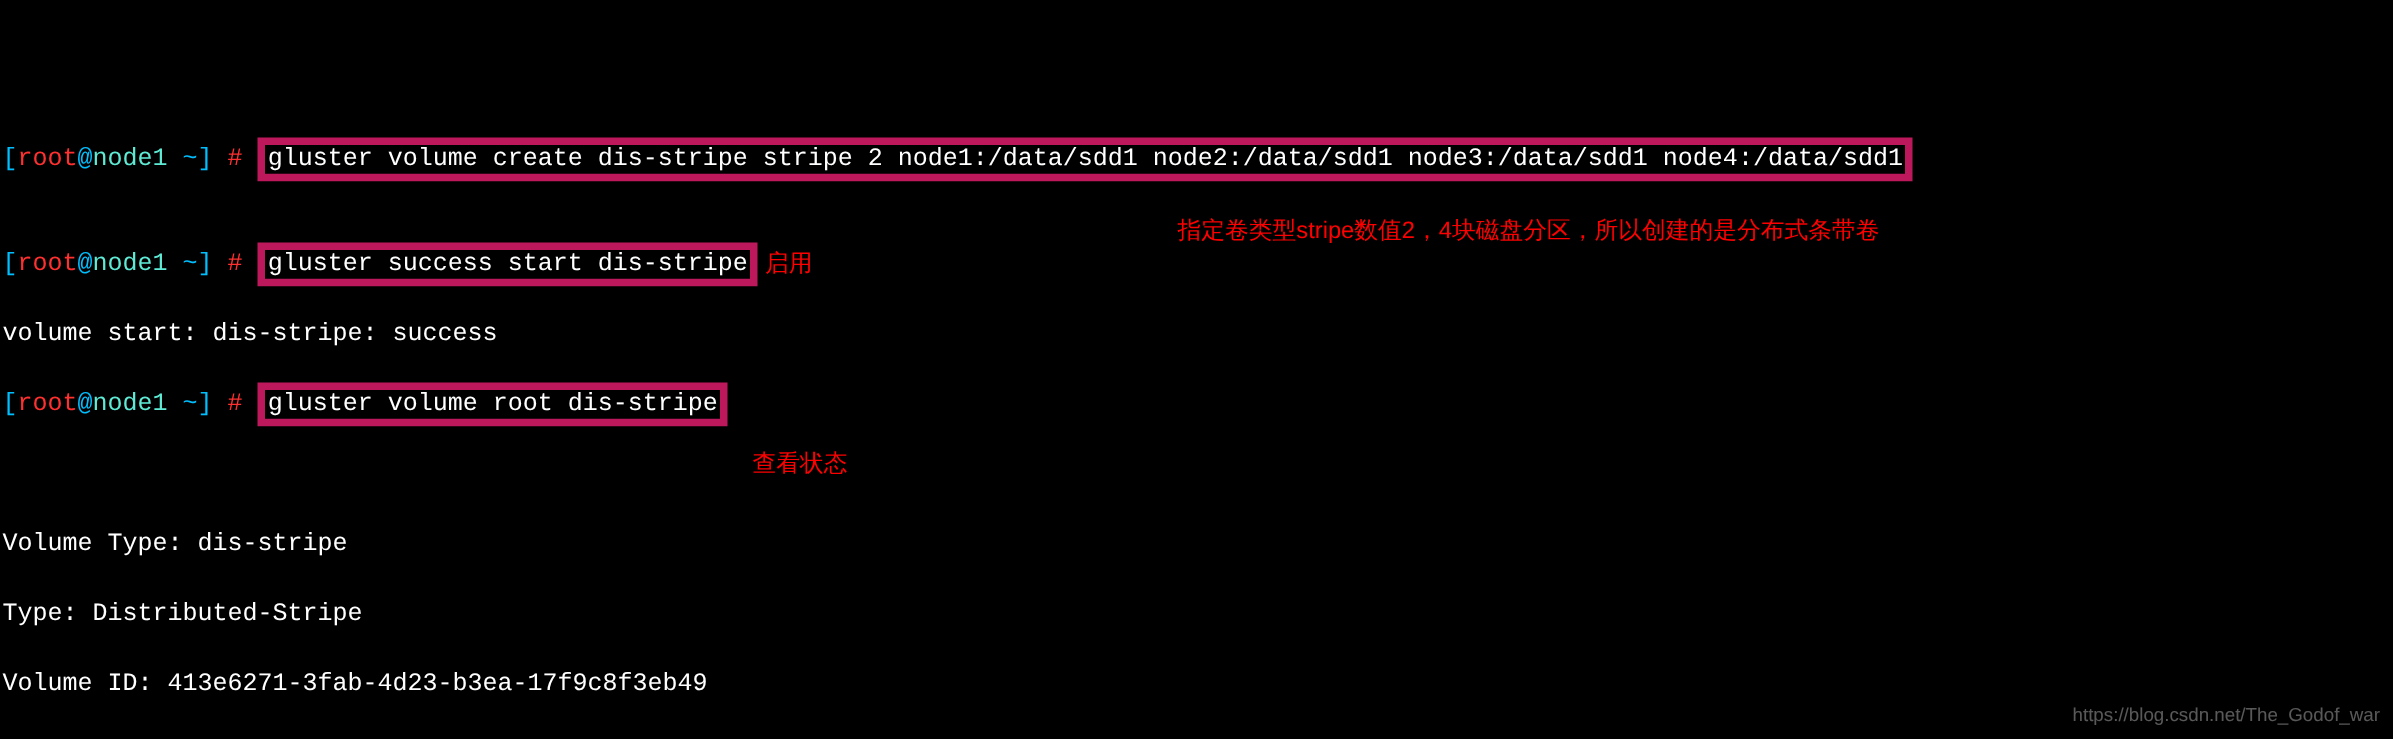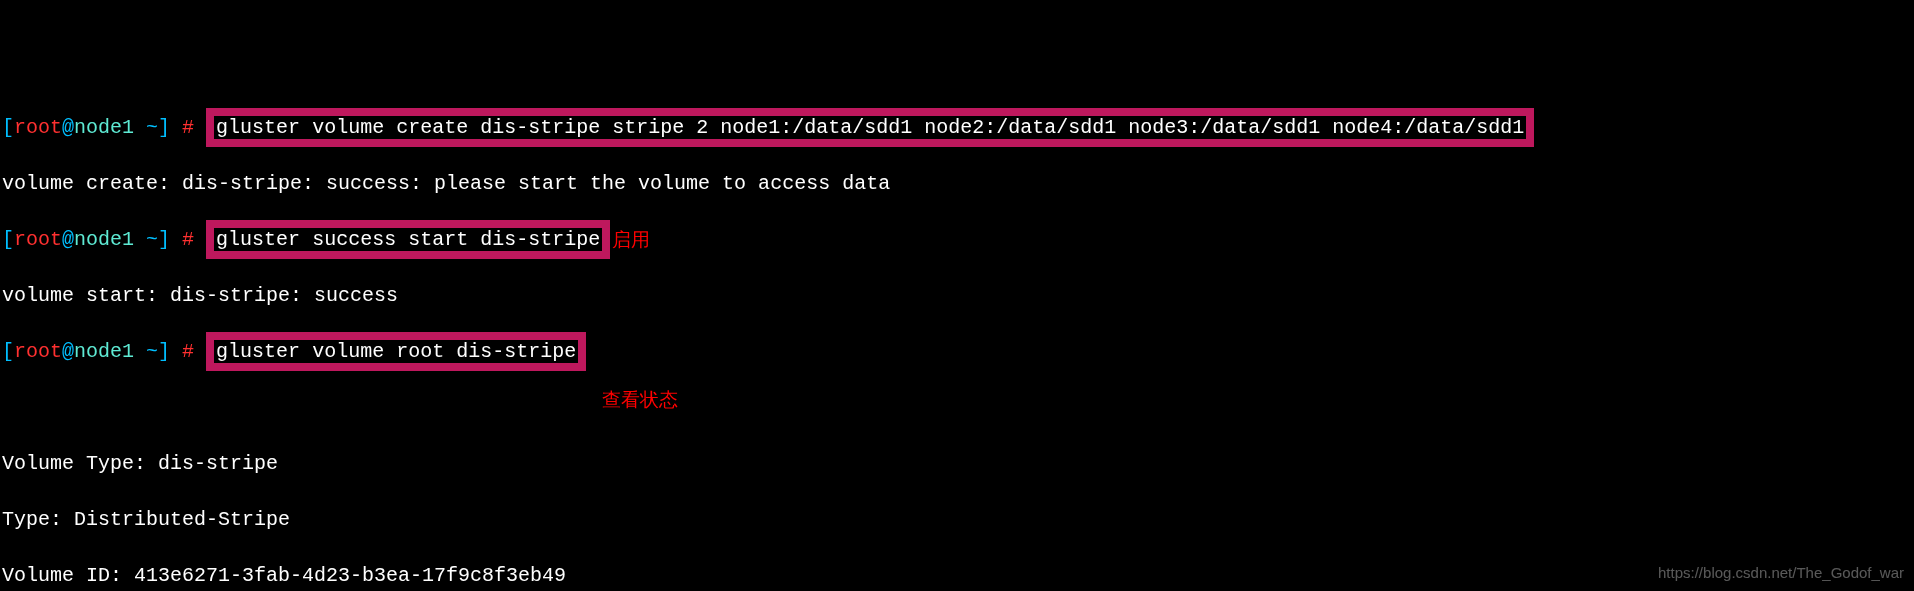--- a/index.html
+++ b/index.html
@@ -27,21 +27,21 @@
     }
     .bracket { color: #00bfff; }
     .user { color: #ff3030; text-align: center; }
     .at { color: #00bfff; }
     .host { color: #5eead4; }
     .cwd { color: #00bfff; }
     .hash { color: #ff3030; }
     .cmd { color: #fff; }
     .out { color: #fff; }
     .box {
-      border: 8px solid #be185d;
+      border: 6px solid #be185d;
       padding: 0 2px;
       display: inline;
     }
     .anno {
       color: #ff0000;
       font-family: sans-serif;
       font-size: 19px;
       position: absolute;
       white-space: nowrap;
     }
@@ -53,21 +53,21 @@
       font-size: 15px;
       font-family: sans-serif;
     }
   </style>
 </head>
 <body>
 
 
 
 <div class="line"><span class="bracket">[</span><span class="user">root</span><span class="at">@</span><span class="host">node1</span><span class="cwd"> ~</span><span class="bracket">]</span><span class="hash"> # </span><span class="box"><span class="cmd">gluster volume create dis-stripe stripe 2 node1:/data/sdd1 node2:/data/sdd1 node3:/data/sdd1 node4:/data/sdd1</span></span></div>
-<div class="line"><span class="out">volume create: dis-stripe: success: please start the volume to access data</span></div>
+<div class="line"><span class="anno" style="left:940px;top:2px;">指定卷类型stripe数值2，4块磁盘分区，所以创建的是分布式条带卷</span></div>
 <div class="line"><span class="bracket">[</span><span class="user">root</span><span class="at">@</span><span class="host">node1</span><span class="cwd"> ~</span><span class="bracket">]</span><span class="hash"> # </span><span class="box"><span class="cmd">gluster success start dis-stripe</span></span><span class="anno" style="left:610px;top:1px;text-align:right;">启用</span></div>
 <div class="line"><span class="out">volume start: dis-stripe: success</span></div>
 <div class="line"><span class="bracket">[</span><span class="user">root</span><span class="at">@</span><span class="host">node1</span><span class="cwd"> ~</span><span class="bracket">]</span><span class="hash"> # </span><span class="box"><span class="cmd">gluster volume root dis-stripe</span></span><span class="anno" style="left:600px;top:1px;margin-top:48px;">查看状态</span></div>
 <div class="line"><span class="out"> </span></div>
 <div class="line"><span class="out">Volume Type: dis-stripe</span></div>
 <div class="line"><span class="out">Type: Distributed-Stripe</span></div>
 <div class="line"><span class="out">Volume ID: 413e6271-3fab-4d23-b3ea-17f9c8f3eb49</span></div>
 
 
 

